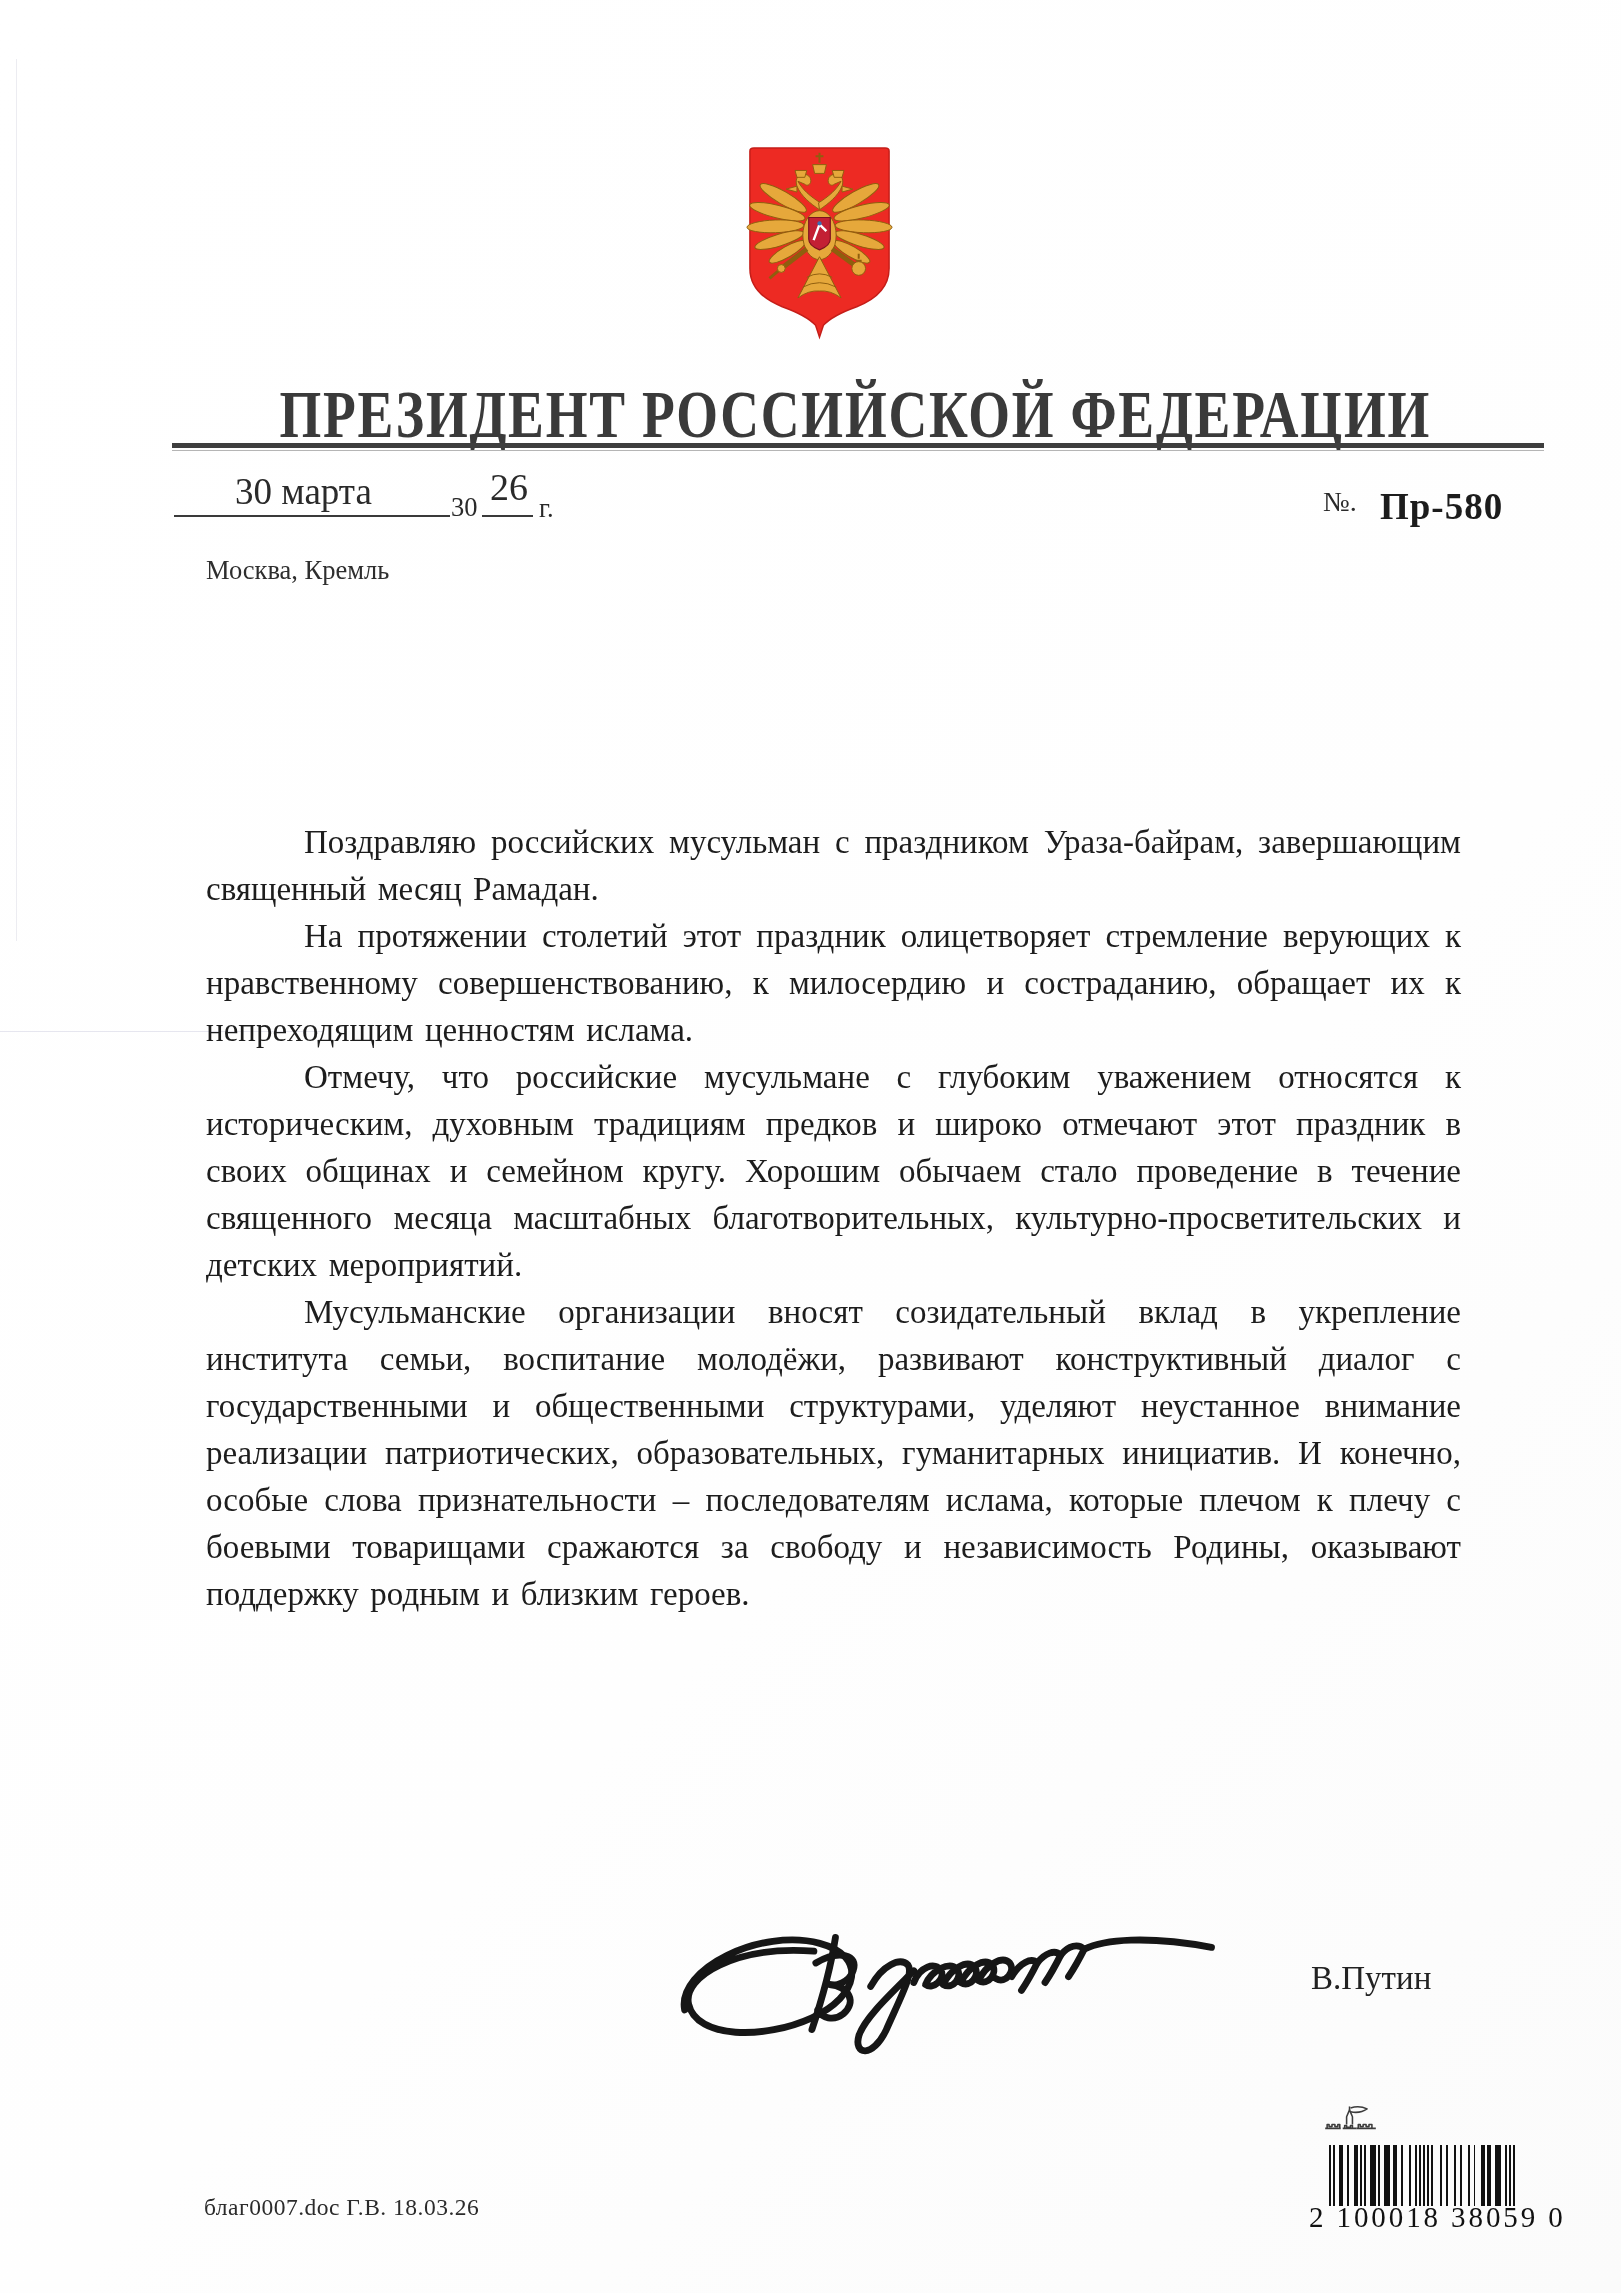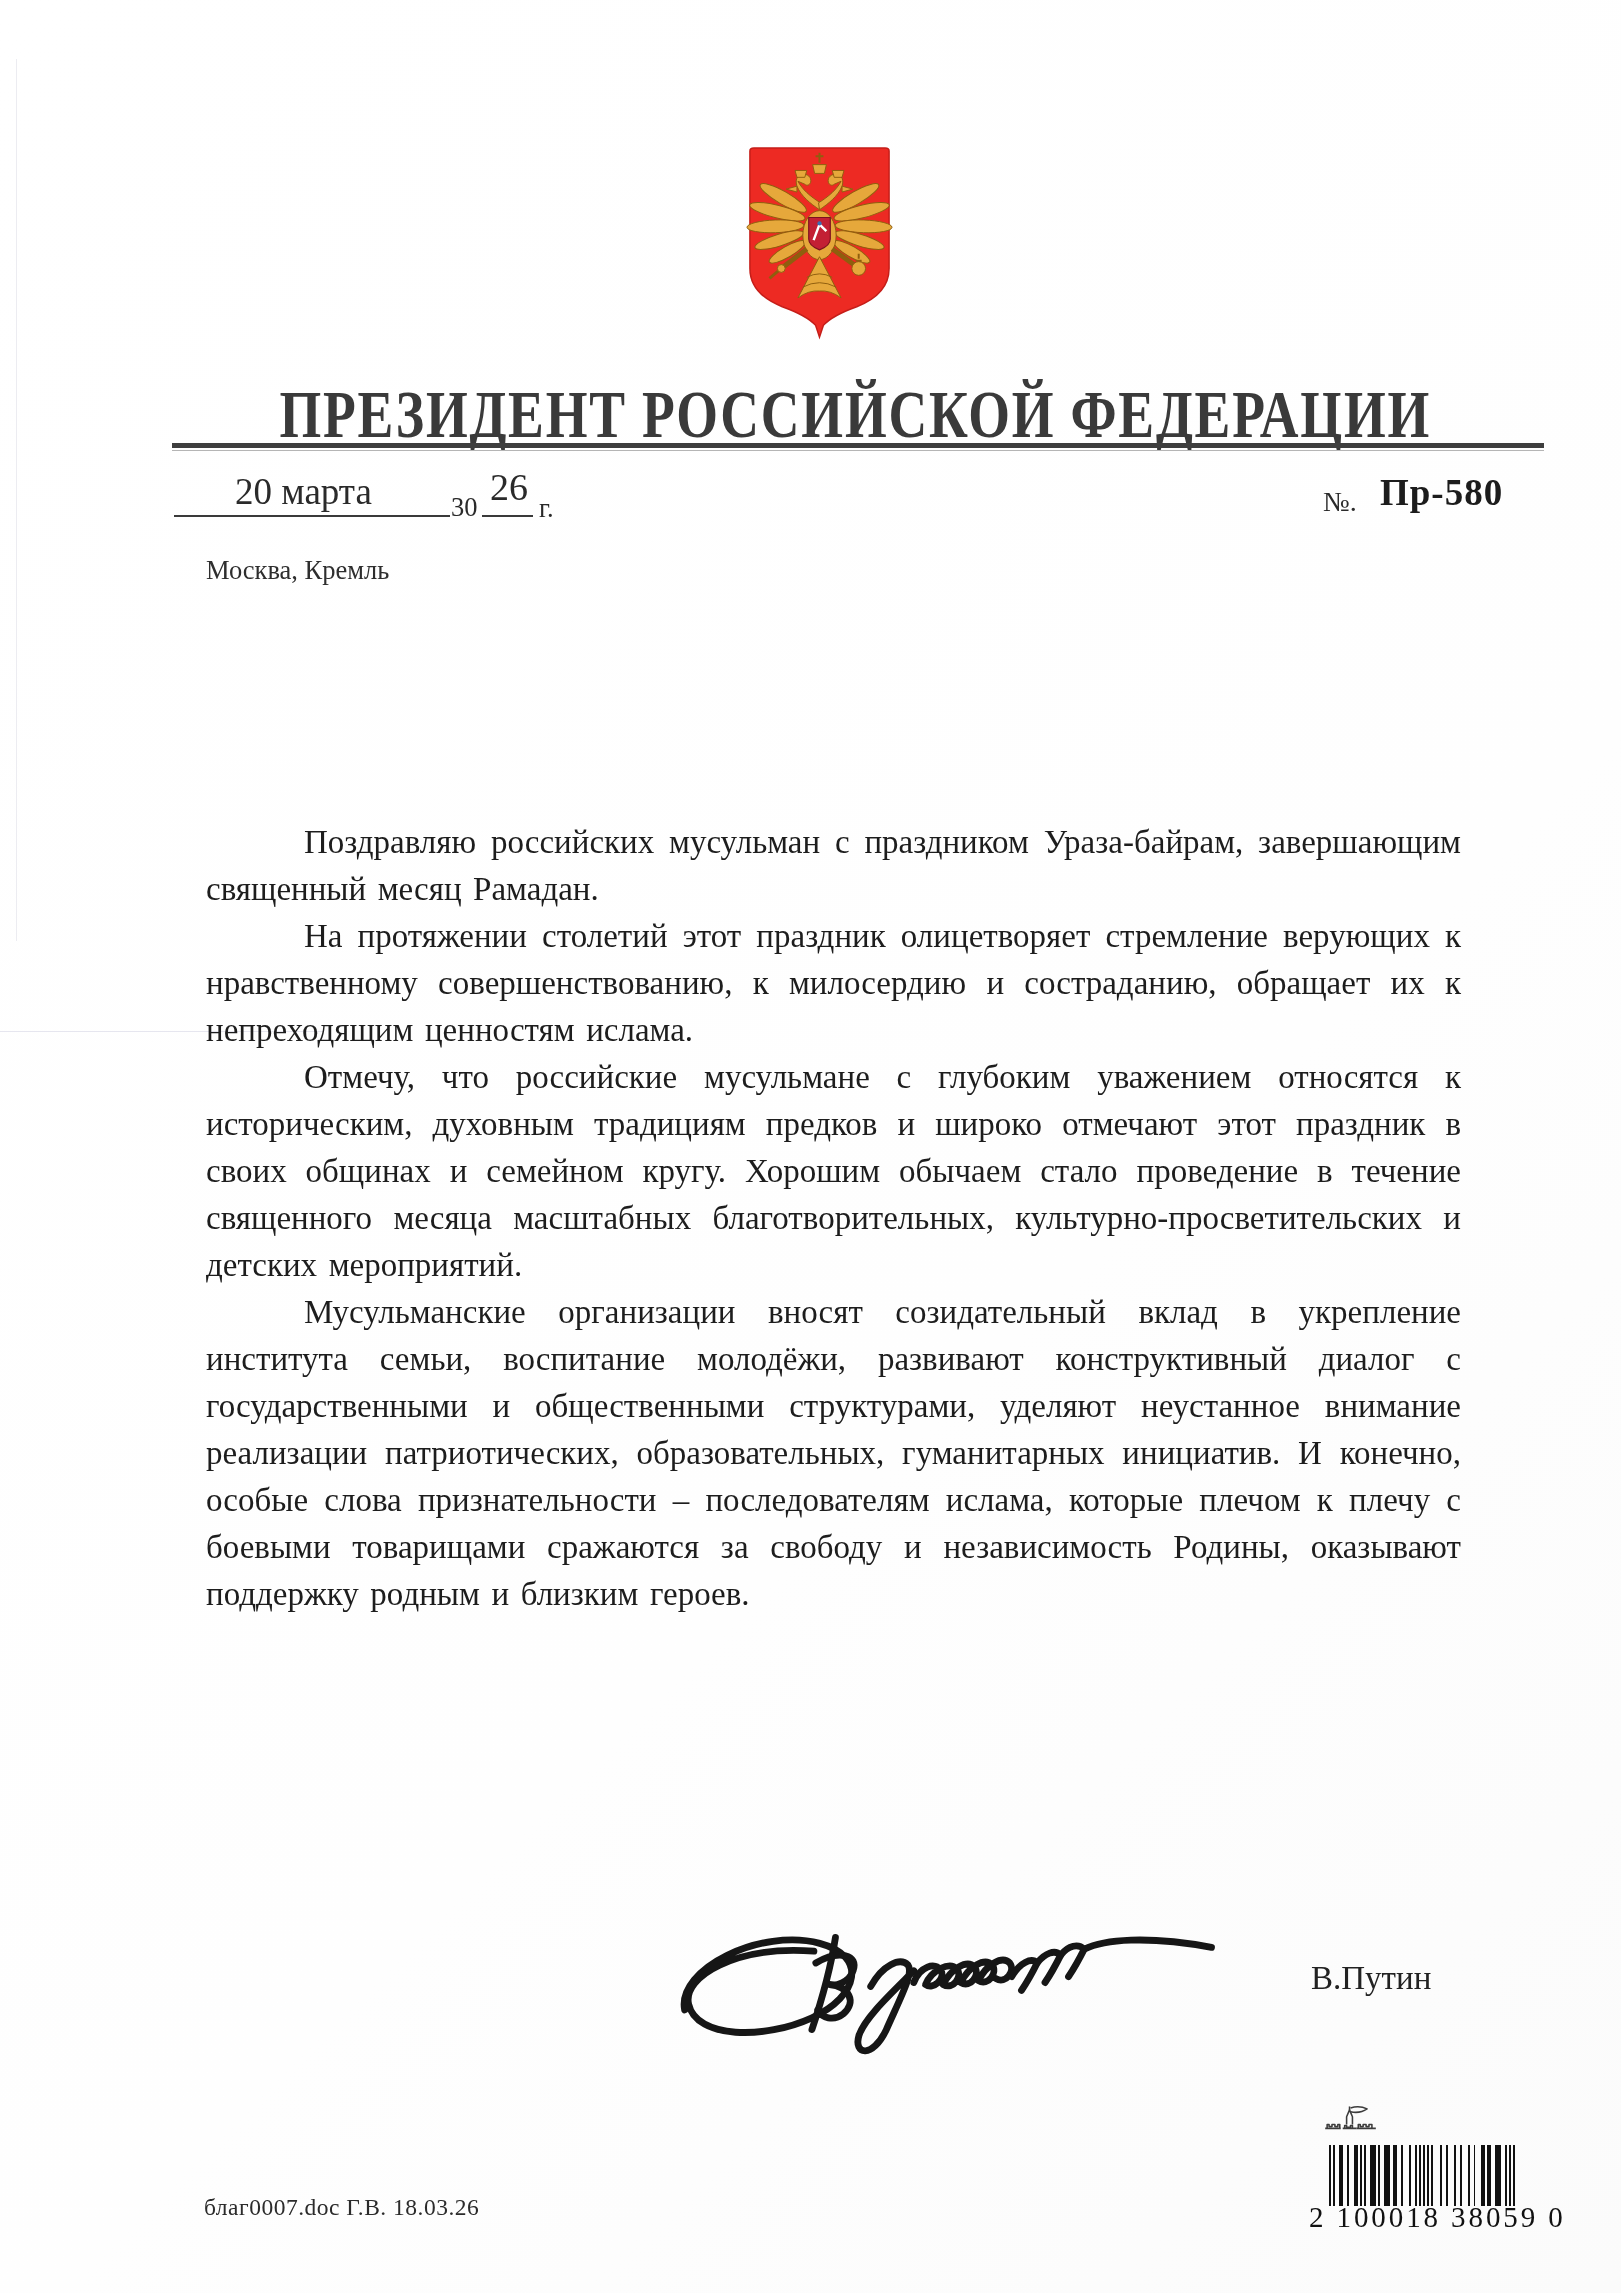--- a/index.html
+++ b/index.html
@@ -23,21 +23,21 @@
   .rule-main{left:172px;top:443px;width:1372px;height:4.9px;background:#3e3e3e;}
   .rule-echo{left:172px;top:450px;width:1372px;height:1px;background:#b5b5b5;}
   
   .date-line1{left:174px;top:515px;width:276px;height:2px;background:#3a3a3a;}
   .date-line2{left:482px;top:515px;width:51px;height:2px;background:#3a3a3a;}
   .date-main{left:235px;top:470px;font-size:37px;color:#2a2a2a;}
   .date-pre{left:451px;top:492px;font-size:26.5px;color:#2a2a2a;}
   .date-year{left:490px;top:465px;font-size:38px;color:#2a2a2a;}
   .date-suffix{left:539px;top:493px;font-size:26.5px;color:#2a2a2a;}
   .num-label{left:1323px;top:486px;font-size:28px;color:#2a2a2a;}
-  .num-value{left:1380px;top:471px;font-size:37px;font-weight:bold;color:#1c1c1c;letter-spacing:1px;}
+  .num-value{left:1380px;top:485px;font-size:37px;font-weight:bold;color:#1c1c1c;letter-spacing:1px;}
   .place{left:206px;top:555px;width:1255px;font-size:26.5px;color:#2e2e2e;}
   .addressee{left:206px;top:665px;width:1255px;text-align:center;font-size:43px;font-weight:bold;color:#222;}
   
   .body-block{left:206px;top:819px;width:1255px;}
   .body-block p{
     margin:0;font-size:33px;line-height:47px;text-align:justify;
     text-indent:98px;word-spacing:0.10em;color:#1d1d1d;
   }
   
   .sig{left:667px;top:1900px;width:568px;height:167px;}
@@ -106,21 +106,21 @@
   </svg>
 
   <div class="abs title-wrap">
     <span class="title">ПРЕЗИДЕНТ РОССИЙСКОЙ ФЕДЕРАЦИИ</span>
   </div>
   <div class="abs rule-main"></div>
   <div class="abs rule-echo"></div>
 
   <div class="abs date-line1"></div>
   <div class="abs date-line2"></div>
-  <span class="abs date-main">20 марта</span>
+  <span class="abs date-main">30 марта</span>
   <span class="abs date-pre">30</span>
   <span class="abs date-year">26</span>
   <span class="abs date-suffix">г.</span>
   <span class="abs num-label">№.</span>
   <span class="abs num-value">Пр-580</span>
 
   <div class="abs place">Москва, Кремль</div>
 
 
   <div class="abs body-block">

